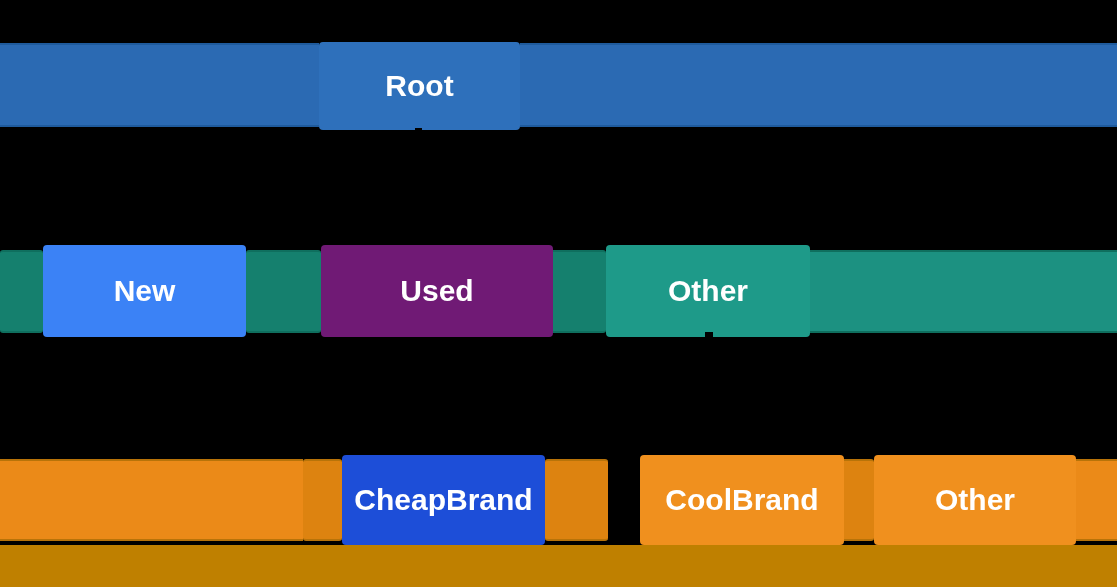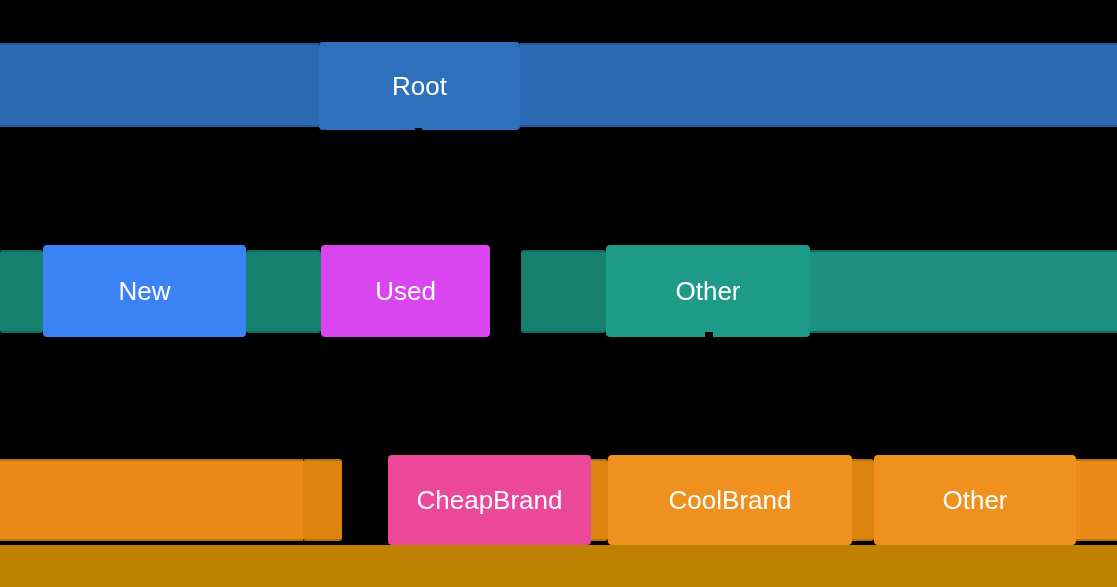--- a/index.html
+++ b/index.html
@@ -10,53 +10,53 @@
     overflow:hidden;
     font-family:"Liberation Sans","DejaVu Sans",sans-serif;
   }
   .band-seg{position:absolute;box-sizing:border-box;}
   .seg-raised{border-radius:4px;z-index:3;}
   .seg-dark{border-radius:3px;z-index:2;}
   .seg-base{z-index:1;}
   .seg-label{
     position:absolute;left:0;top:0;width:100%;height:100%;
     display:flex;align-items:center;justify-content:center;
-    color:#fff;font-size:26px;line-height:1;white-space:nowrap;
+    color:#fff;font-size:30px;line-height:1;white-space:nowrap;font-weight:bold;
   }
   .notch{position:absolute;z-index:4;}
 </style>
 </head>
 <body>
 
 <div id="stage" style="background: rgb(0, 0, 0);">
     <div class="band-seg seg-base" style="left: 0px; width: 319px; top: 43px; height: 84px; background: rgb(43, 106, 179); border-top: 2px solid rgb(31, 91, 157); border-bottom: 2px solid rgb(31, 91, 157);"></div>
     <div class="band-seg seg-raised" style="left: 319px; width: 201px; top: 42px; height: 88px; background: rgb(46, 112, 187);">
       <span class="seg-label">Root</span>
     </div>
     <div class="band-seg seg-base" style="left: 520px; width: 597px; top: 43px; height: 84px; background: rgb(43, 106, 179); border-top: 2px solid rgb(31, 91, 157); border-bottom: 2px solid rgb(31, 91, 157);"></div>
     <div class="band-seg seg-dark" style="left: 0px; width: 43px; top: 250px; height: 83px; background: rgb(21, 128, 110); border-top: 2px solid rgb(15, 111, 94); border-bottom: 2px solid rgb(15, 111, 94);"></div>
     <div class="band-seg seg-raised" style="left: 43px; width: 203px; top: 245px; height: 92px; background: #3b82f6;">
       <span class="seg-label">New</span>
     </div>
     <div class="band-seg seg-dark" style="left: 246px; width: 75px; top: 250px; height: 83px; background: rgb(21, 128, 110); border-top: 2px solid rgb(15, 111, 94); border-bottom: 2px solid rgb(15, 111, 94);"></div>
-    <div class="band-seg seg-raised" style="left: 321px; width: 169px; top: 245px; height: 92px; background: #d946ef;">
+    <div class="band-seg seg-raised" style="left: 321px; width: 232px; top: 245px; height: 92px; background: #701a75;">
       <span class="seg-label">Used</span>
     </div>
     <div class="band-seg seg-dark" style="left: 521px; width: 85px; top: 250px; height: 83px; background: rgb(21, 128, 110); border-top: 2px solid rgb(15, 111, 94); border-bottom: 2px solid rgb(15, 111, 94);"></div>
     <div class="band-seg seg-raised" style="left: 606px; width: 204px; top: 245px; height: 92px; background: rgb(30, 154, 137);">
       <span class="seg-label">Other</span>
     </div>
     <div class="band-seg seg-base" style="left: 810px; width: 307px; top: 250px; height: 83px; background: rgb(28, 145, 129); border-top: 2px solid rgb(15, 111, 94); border-bottom: 2px solid rgb(15, 111, 94);"></div>
     <div class="band-seg seg-base" style="left: 0px; width: 303px; top: 459px; height: 82px; background: rgb(235, 138, 24); border-top: 2px solid rgb(184, 115, 9); border-bottom: 2px solid rgb(184, 115, 9);"></div>
     <div class="band-seg seg-dark" style="left: 303px; width: 39px; top: 459px; height: 82px; background: rgb(221, 131, 16); border-top: 2px solid rgb(184, 115, 9); border-bottom: 2px solid rgb(184, 115, 9);"></div>
-    <div class="band-seg seg-raised" style="left: 342px; width: 203px; top: 455px; height: 90px; background: #ec4899; margin-left: 46px;">
+    <div class="band-seg seg-raised" style="left: 342px; width: 203px; top: 455px; height: 90px; background: #1d4ed8;">
       <span class="seg-label">CheapBrand</span>
     </div>
     <div class="band-seg seg-dark" style="left: 545px; width: 63px; top: 459px; height: 82px; background: rgb(221, 131, 16); border-top: 2px solid rgb(184, 115, 9); border-bottom: 2px solid rgb(184, 115, 9);"></div>
-    <div class="band-seg seg-raised" style="left: 608px; width: 244px; top: 455px; height: 90px; background: rgb(240, 144, 30);">
+    <div class="band-seg seg-raised" style="left: 640px; width: 204px; top: 455px; height: 90px; background: rgb(240, 144, 30);">
       <span class="seg-label">CoolBrand</span>
     </div>
     <div class="band-seg seg-dark" style="left: 812px; width: 62px; top: 459px; height: 82px; background: rgb(221, 131, 16); border-top: 2px solid rgb(184, 115, 9); border-bottom: 2px solid rgb(184, 115, 9);"></div>
     <div class="band-seg seg-raised" style="left: 874px; width: 202px; top: 455px; height: 90px; background: rgb(240, 144, 30);">
       <span class="seg-label">Other</span>
     </div>
     <div class="band-seg seg-base" style="left: 1076px; width: 41px; top: 459px; height: 82px; background: rgb(235, 138, 24); border-top: 2px solid rgb(184, 115, 9); border-bottom: 2px solid rgb(184, 115, 9);"></div>
     <div class="band-seg seg-base" style="left: 0px; width: 1117px; top: 545px; height: 42px; background: rgb(191, 128, 0);"></div>
     <div class="notch" style="left: 415px; top: 128px; width: 7px; height: 4px; background: rgb(0, 0, 0);"></div>
     <div class="notch" style="left: 705px; top: 332px; width: 8px; height: 5px; background: rgb(0, 0, 0);"></div>

